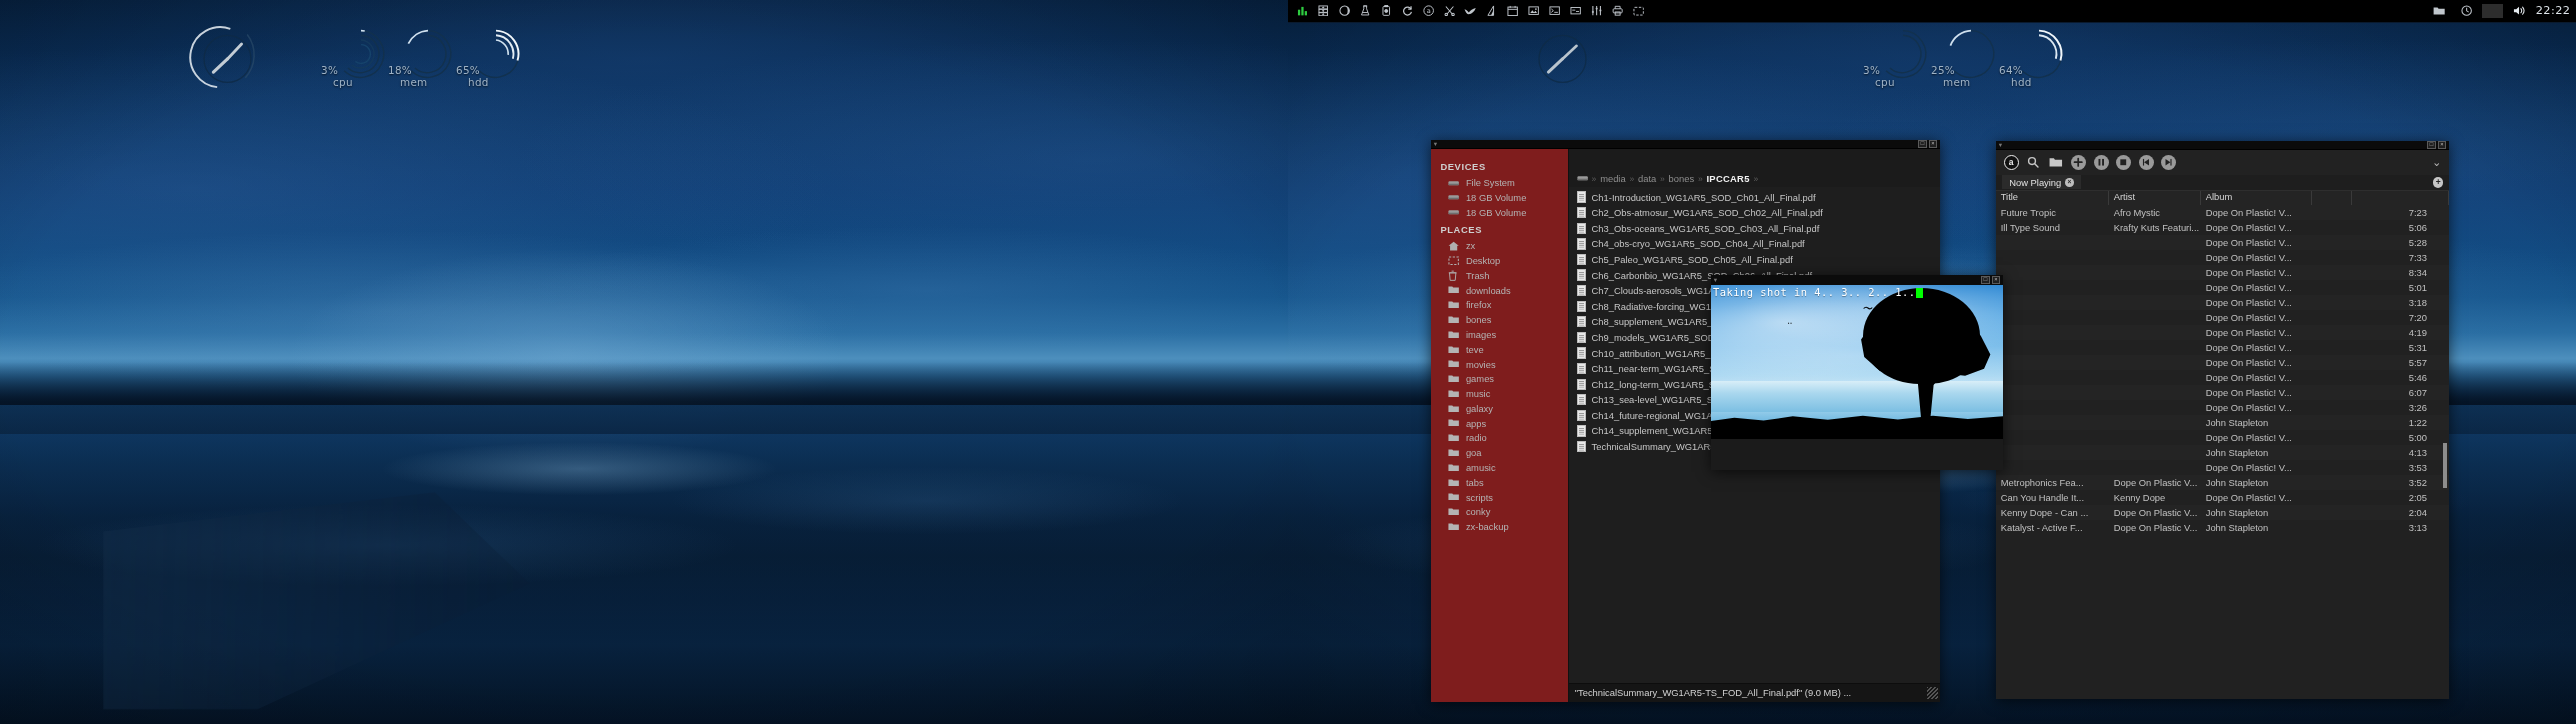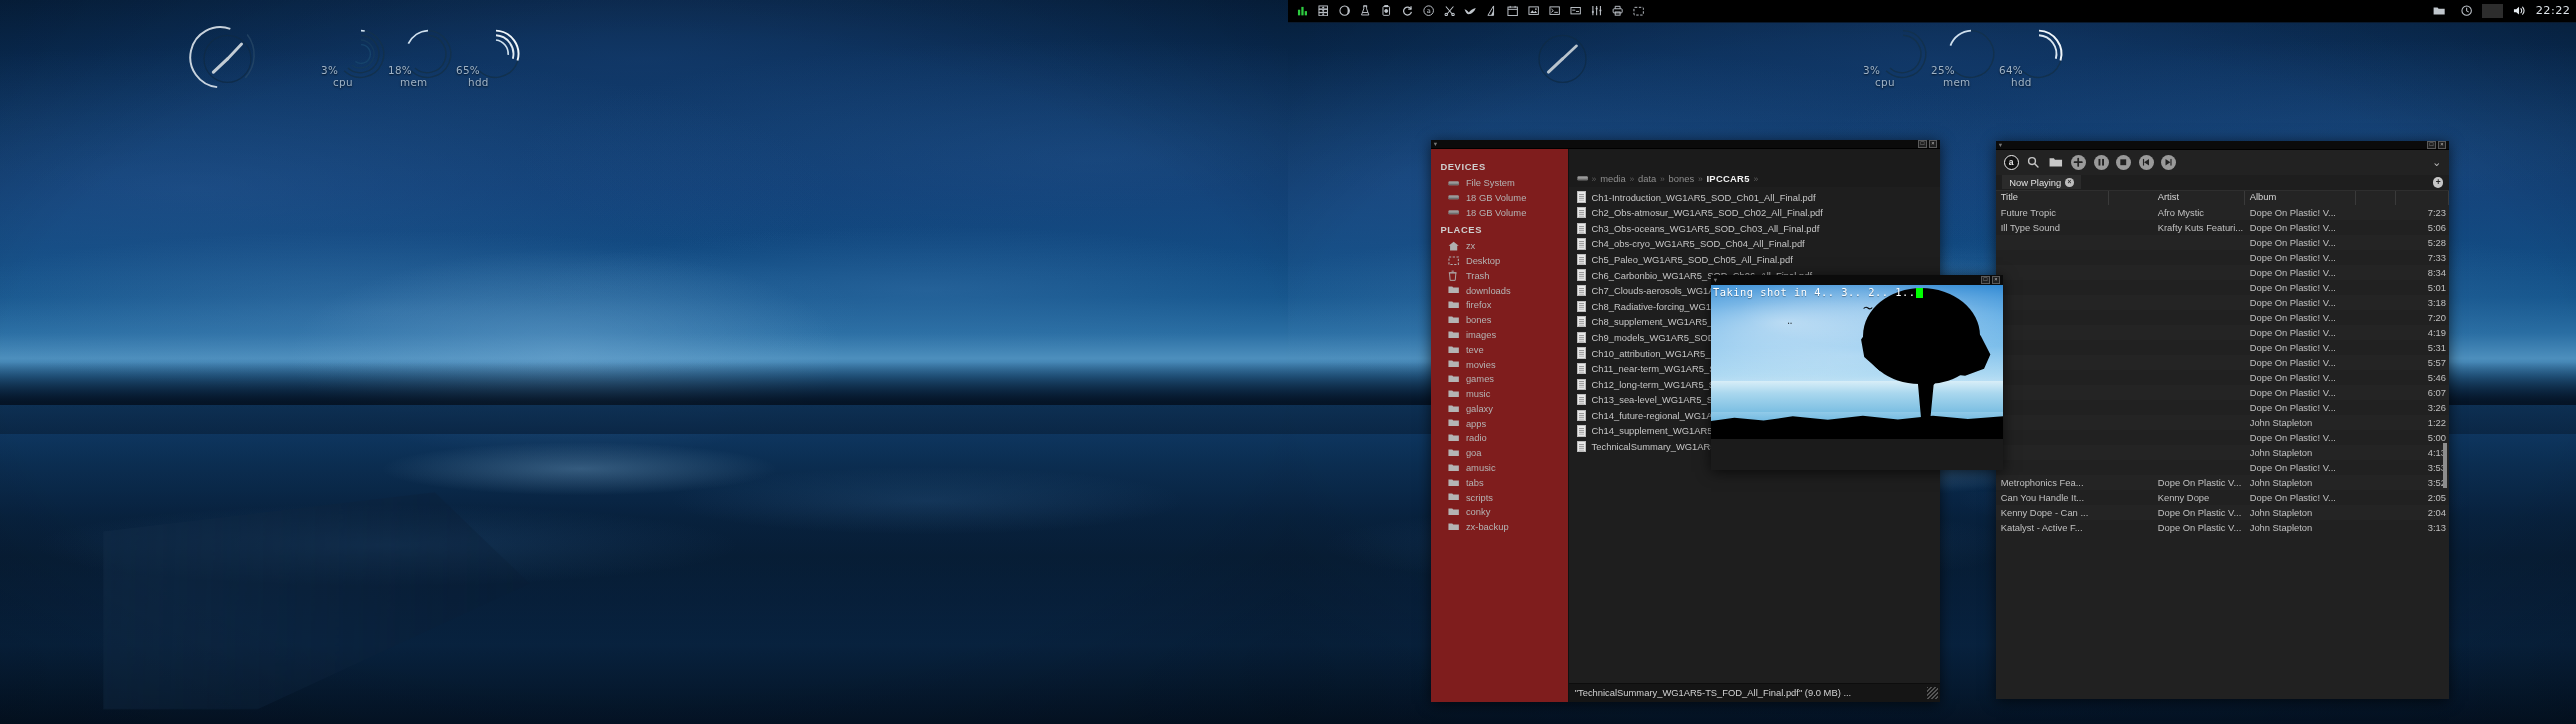--- a/index.html
+++ b/index.html
@@ -179,24 +179,24 @@
     font-size:6.6px; line-height:8.5px; text-align:center; font-weight:bold;
   }
   .aud-plus { margin-left:auto; margin-right:5.7px; width:10.4px; height:10.4px; border-radius:50%;
     background:#c6c6c6; color:#222; font-size:8.5px; line-height:10.4px; text-align:center; font-weight:bold; }
   .pl-head { display:flex; height:14px; background:#242424; font-size:9.4px; color:#d6d6d6; }
   .pl-head > div { padding-left:4.7px; border-right:0.9px solid #3a3a3a; overflow:hidden; }
   .pl-row { display:flex; height:15px; font-size:9.4px; color:#c0c0c0; align-items:center; }
   .pl-row:nth-child(odd) { background:#242424; }
   .pl-row > div { padding-left:4.7px; overflow:hidden; white-space:nowrap; text-overflow:ellipsis; }
   .c-title { width:113px; flex:none; }
-  .c-artist { width:92px; flex:none;margin-left:44px; }
+  .c-artist { width:92px; flex:none; }
   .c-album { width:111px; flex:none; }
   .c-blank { width:40px; flex:none; }
-  .c-time { flex:1; text-align:right; padding-right:3px; }
+  .c-time { flex:1; text-align:right; padding-right:22px; }
   .pl-scroll { position:absolute; right:1.9px; top:302px; width:3.8px; height:45px; background:#8d8d8d; }
 
   
   #shotwin { left:1711px; top:275px; width:509px; height:339px; z-index:40; }
   .shot-title {
     height:10.4px; background:#0b0b0b; display:flex; align-items:center;
     justify-content:space-between; padding:0 2.8px;
   }
   .shot-img {
     position:relative; width:100%; height:329px; overflow:hidden;

